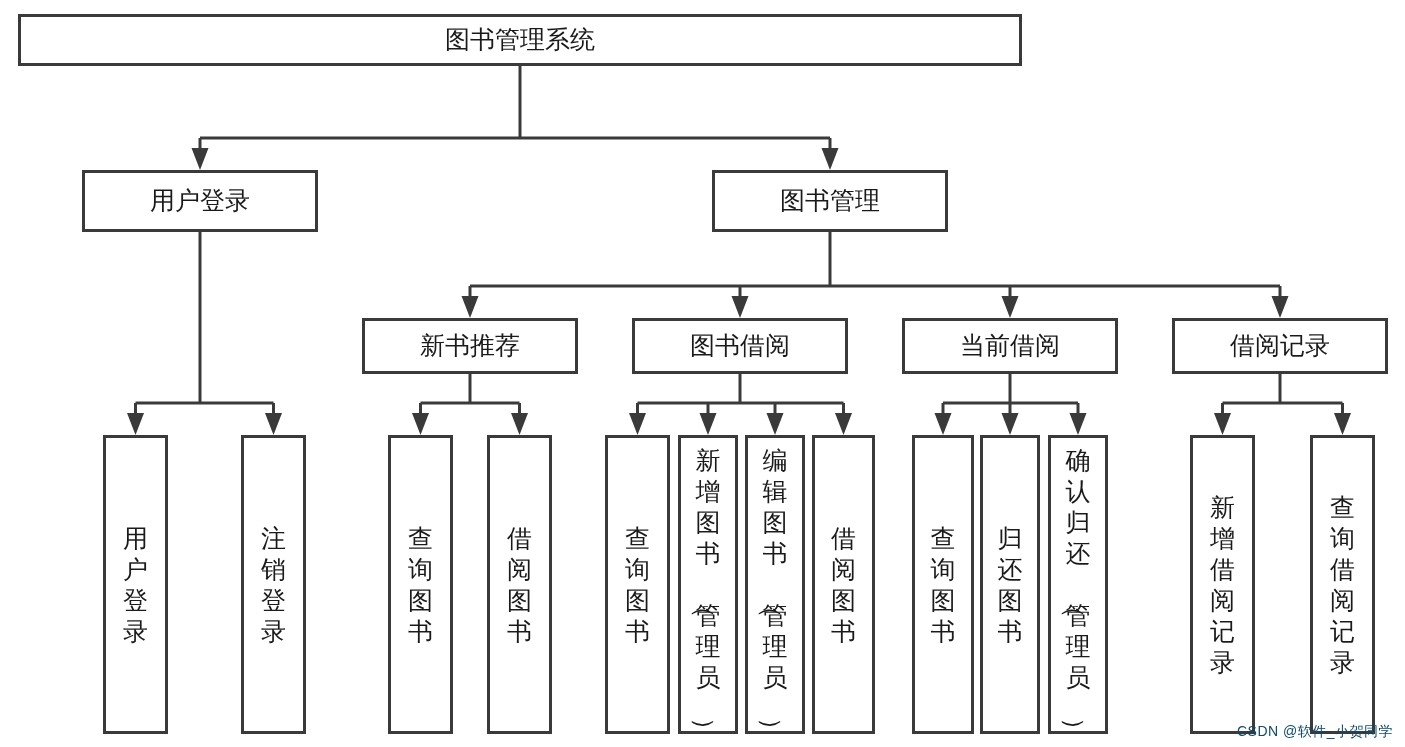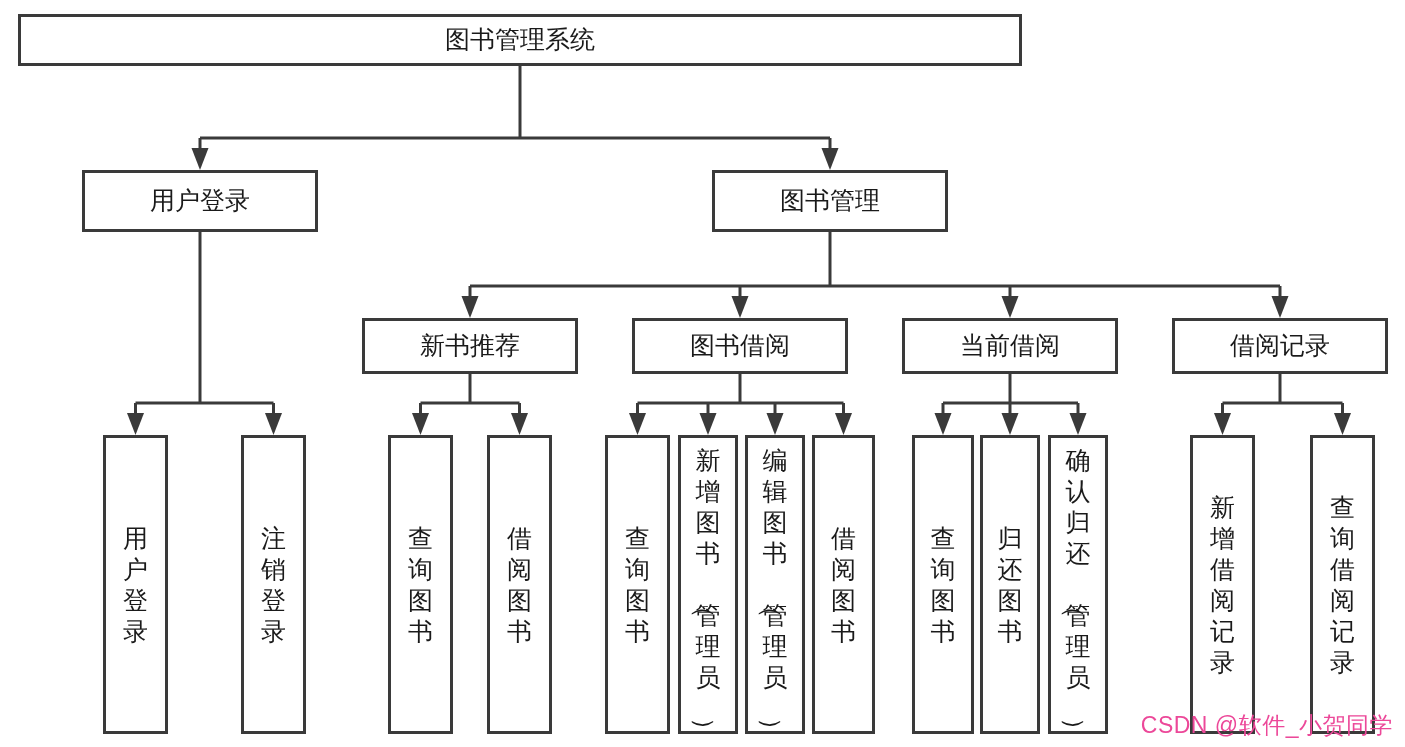--- a/index.html
+++ b/index.html
@@ -51,22 +51,22 @@
     font-family: "Liberation Sans", "DejaVu Sans", sans-serif;
     font-size: 25px;
     fill: #1a1a1a;
     text-anchor: middle;
   }
   .watermark {
     position: absolute;
     right: 12px;
     bottom: 6px;
     font-family: "Liberation Sans", "DejaVu Sans", sans-serif;
-    font-size: 23px;
-    color: #ec4899;
+    font-size: 14px;
+    color: #0c4a6e;
     white-space: nowrap;
     letter-spacing: 0.5px;
   }
 </style>
 </head>
 <body>
 
 <div id="diagram-root">
   <svg class="diagram" viewBox="0 0 1405 747" xmlns="http://www.w3.org/2000/svg">
     <g id="edges-layer">

